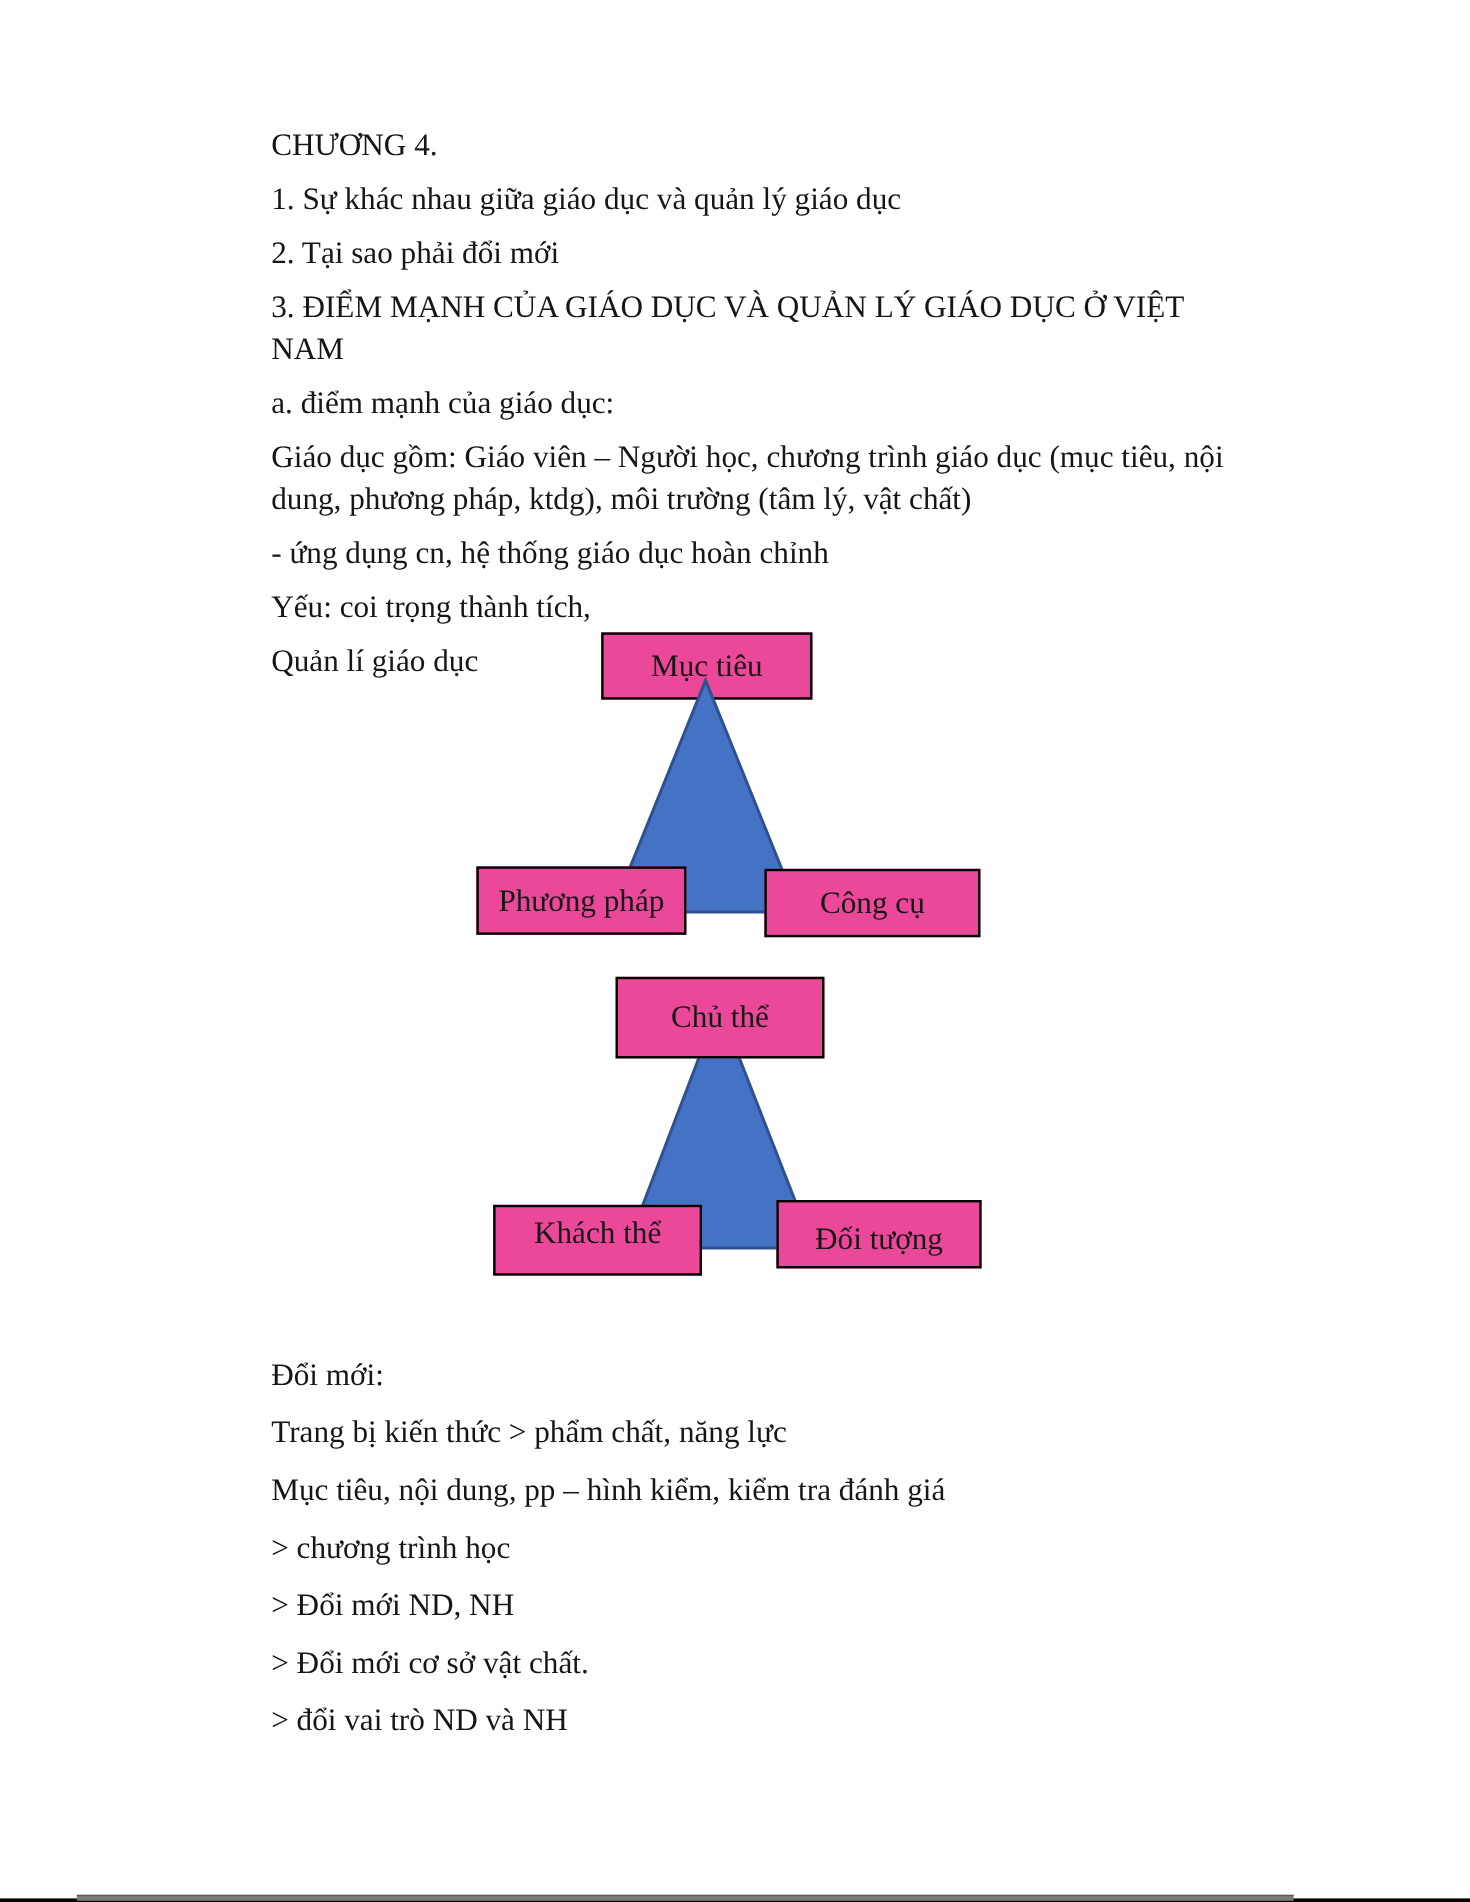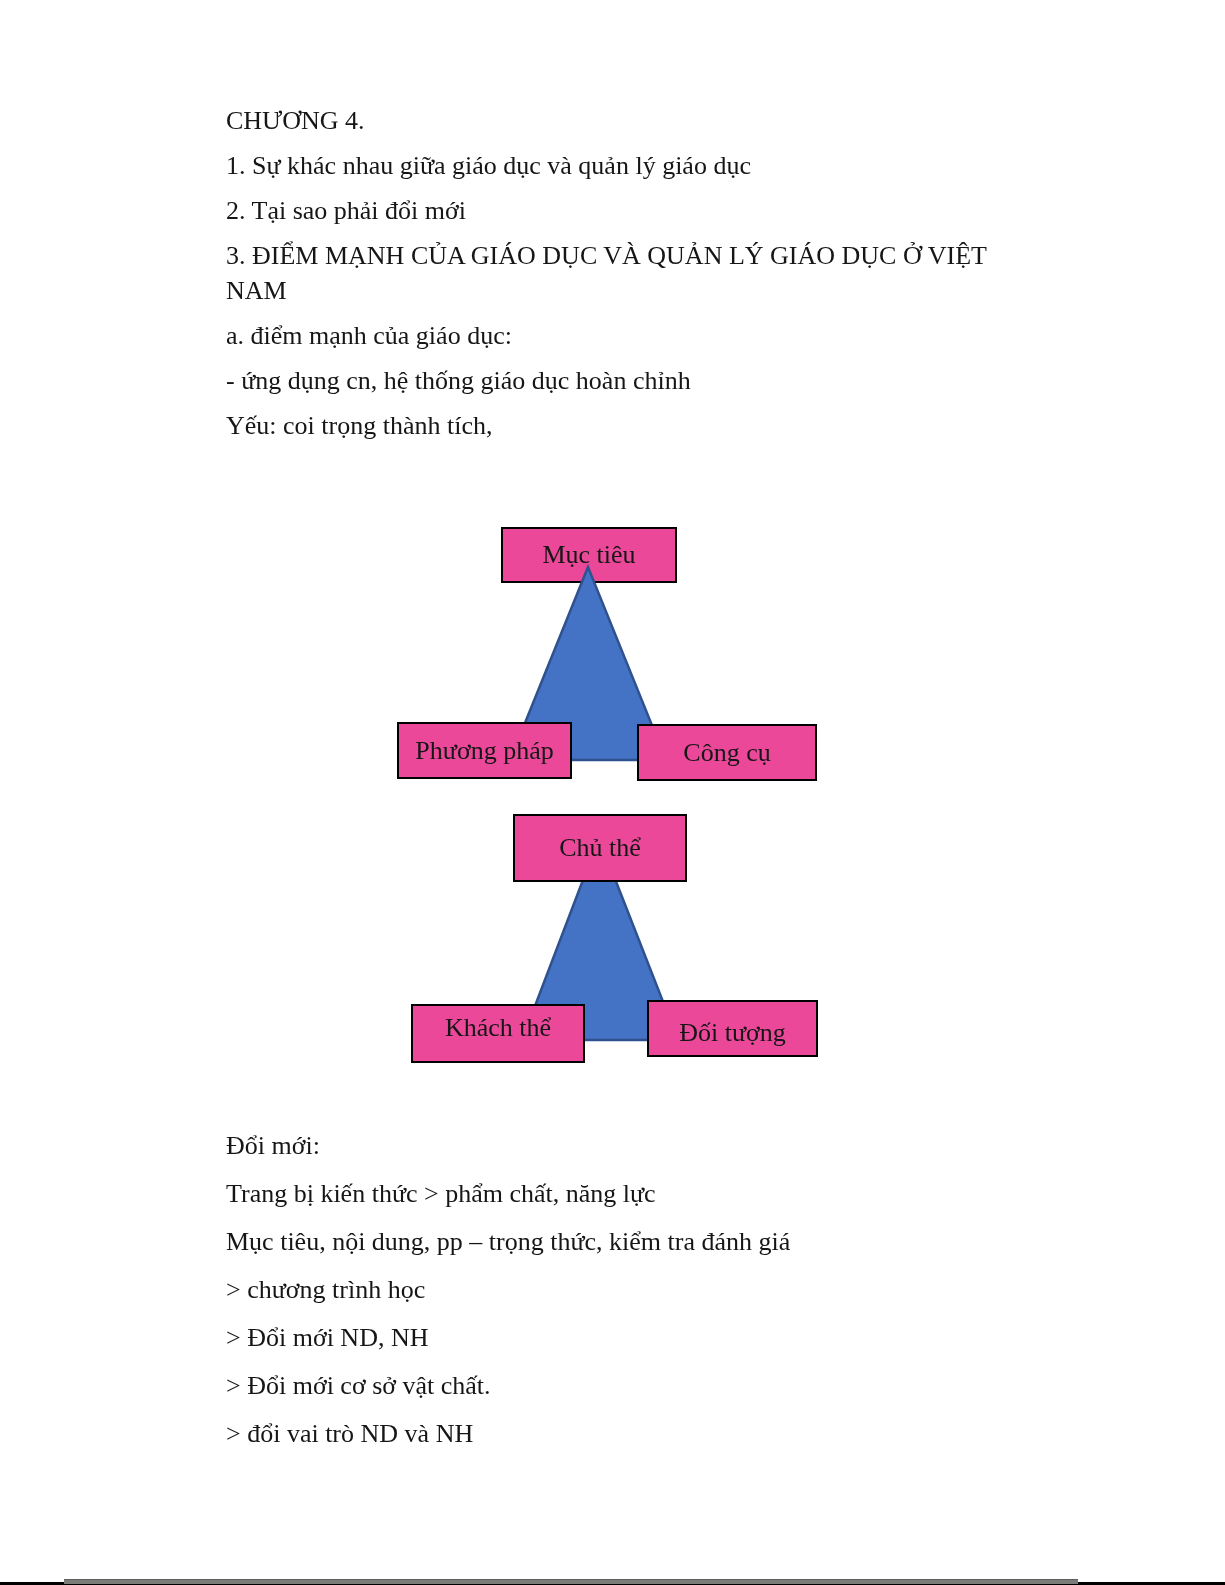--- a/index.html
+++ b/index.html
@@ -46,22 +46,24 @@
 <body>
 
 <div class="page">
 
   <div class="textblock intro">
     <p class="doc-line">CHƯƠNG 4.</p>
     <p class="doc-line">1. Sự khác nhau giữa giáo dục và quản lý giáo dục</p>
     <p class="doc-line">2. Tại sao phải đổi mới</p>
     <p class="doc-line">3. ĐIỂM MẠNH CỦA GIÁO DỤC VÀ QUẢN LÝ GIÁO DỤC Ở VIỆT NAM</p>
     <p class="doc-line">a. điểm mạnh của giáo dục:</p>
+    <p class="doc-line wide">Giáo dục gồm: Giáo viên – Người học, chương trình giáo dục (mục tiêu, nội dung, phương pháp, ktdg), môi trường (tâm lý, vật chất)</p>
     <p class="doc-line">- ứng dụng cn, hệ thống giáo dục hoàn chỉnh</p>
     <p class="doc-line">Yếu: coi trọng thành tích,</p>
+    <p class="doc-line">Quản lí giáo dục</p>
   </div>
 
   <div class="dbox d1-top">
     <span class="lbl">Mục tiêu</span>
   </div>
   <svg class="tri d1-tri" viewBox="0 0 170 201" width="170" height="201">
     <polygon points="85,4 7,197 163,197" stroke-width="2.5" fill="#4472C4"></polygon>
     <polygon points="85,4 7,197 163,197" fill="none" stroke-width="2.5" stroke="#2F528F"></polygon>
   </svg>
   <div class="dbox d1-bl">
@@ -81,21 +83,21 @@
   <div class="dbox d2-bl">
     <span class="lbl">Khách thể</span>
   </div>
   <div class="dbox d2-br">
     <span class="lbl">Đối tượng</span>
   </div>
 
   <div class="textblock doimoi">
     <p class="doc-line">Đổi mới:</p>
     <p class="doc-line">Trang bị kiến thức &gt; phẩm chất, năng lực</p>
-    <p class="doc-line">Mục tiêu, nội dung, pp – trọng thức, kiểm tra đánh giá</p>
+    <p class="doc-line">Mục tiêu, nội dung, pp – hình kiểm, kiểm tra đánh giá</p>
     <p class="doc-line">&gt; chương trình học</p>
     <p class="doc-line">&gt; Đổi mới ND, NH</p>
     <p class="doc-line">&gt; Đổi mới cơ sở vật chất.</p>
     <p class="doc-line">&gt; đổi vai trò ND và NH</p>
   </div>
 
   <div class="bottom-black"></div>
   <div class="bottom-gray"></div>
 
 </div>

